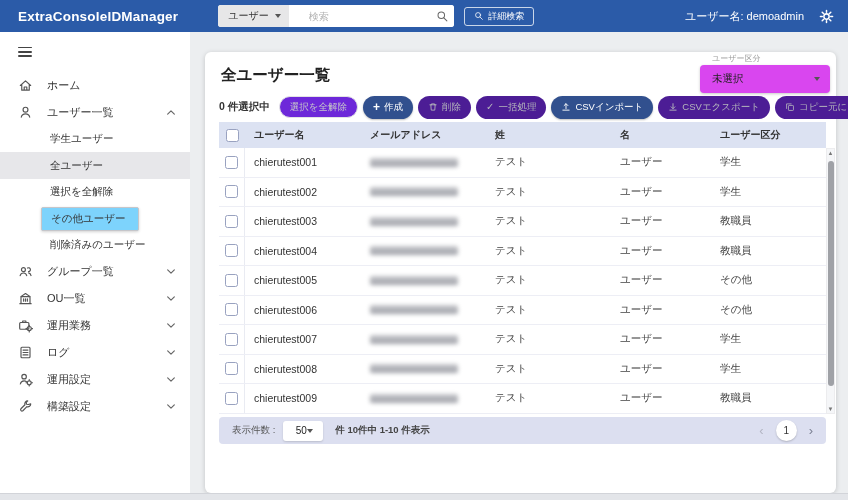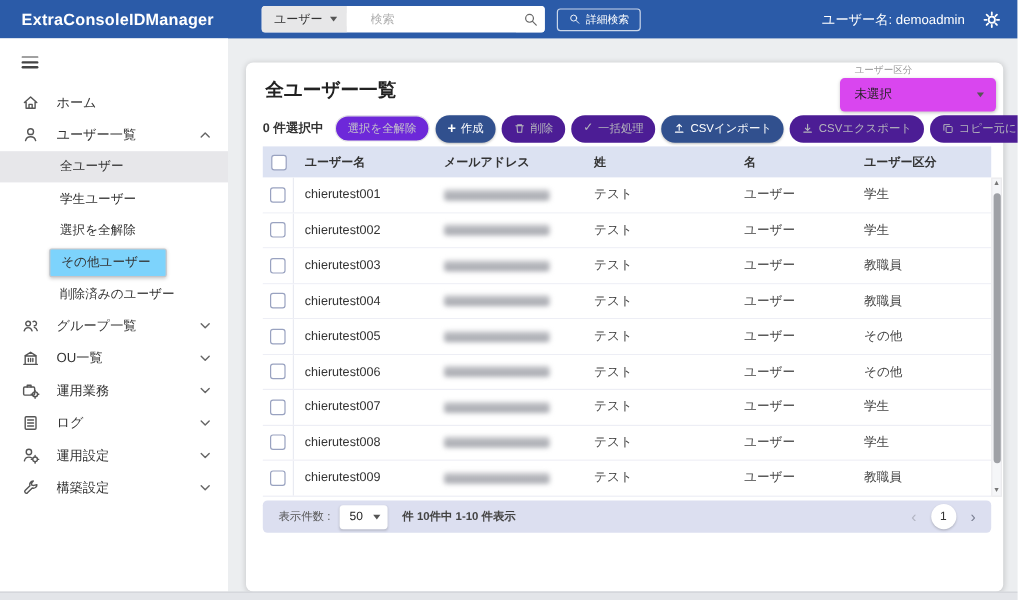--- a/index.html
+++ b/index.html
@@ -94,21 +94,21 @@
   .vs-arrow { font-size:6px; color:#777; line-height:8px; height:8px; cursor:pointer; }
   .vs-thumb { position:absolute; top:12px; left:1px; width:6px; height:225px; background:#9fa1a6; border-radius:3px; cursor:grab; }
   .vs-arrow.bottom { position:absolute; bottom:0; }
 
   
   .list-footer { position:absolute; left:14px; top:365px; width:607px; height:27px; background:#dcdff0;
                  border-radius:4px; display:flex; align-items:center; padding:0 13px; }
   .pf-label { font-size:9.5px; color:#555; }
   .size-select { margin-left:8px; width:40px; height:20px; background:#fff; border-radius:3px;
                  box-shadow:0 1px 2px rgba(0,0,0,.15); display:flex; align-items:center;
-                 justify-content:space-between; padding:0 6px 0 8px; font-size:10px; color:#222; cursor:pointer; }
+                 justify-content:center; padding:0 6px 0 8px; font-size:10px; color:#222; cursor:pointer; }
   .pf-range { font-size:9.5px; color:#444; margin-left:12px; font-weight:bold; }
   .pager { margin-left:auto; display:flex; align-items:center; gap:12px; }
   .pg-prev { color:#b2b5c2; font-size:13px; cursor:default; }
   .pg-next { color:#7c8093; font-size:13px; cursor:pointer; }
   .pg-page { width:21px; height:21px; border-radius:50%; background:#fff; box-shadow:0 1px 2px rgba(0,0,0,.2);
              display:flex; align-items:center; justify-content:center; font-size:10px; color:#333; cursor:pointer; }
 
   .bottom-strip { position:absolute; left:0; top:493px; width:848px; height:7px; background:#e3e5e9;
                   border-top:1px solid #d2d4d9; }
 </style>
@@ -177,25 +177,25 @@
           <circle cx="8" cy="5" r="2.6"></circle>
               <path d="M3.5 13c.6-2.5 2.4-3.5 4.5-3.5s3.9 1 4.5 3.5"></path>
             </svg>
           </span>
         <span class="lbl">ユーザー一覧</span>
         <svg class="chev" width="10" height="7" viewBox="0 0 12 8">
             <polyline points="2,6 6,2 10,6"></polyline>
           </svg>
       </div>
 
+      <div class="sub-item">
+        <span>学生ユーザー</span>
+      </div>
       <div class="sub-item selected">
         <span>全ユーザー</span>
-      </div>
-      <div class="sub-item">
-        <span>学生ユーザー</span>
       </div>
       <div class="sub-item">
         <span>選択を全解除</span>
       </div>
       <div class="sub-item focused">
         <span class="focus-box">その他ユーザー</span>
       </div>
       <div class="sub-item">
         <span>削除済みのユーザー</span>
       </div>

